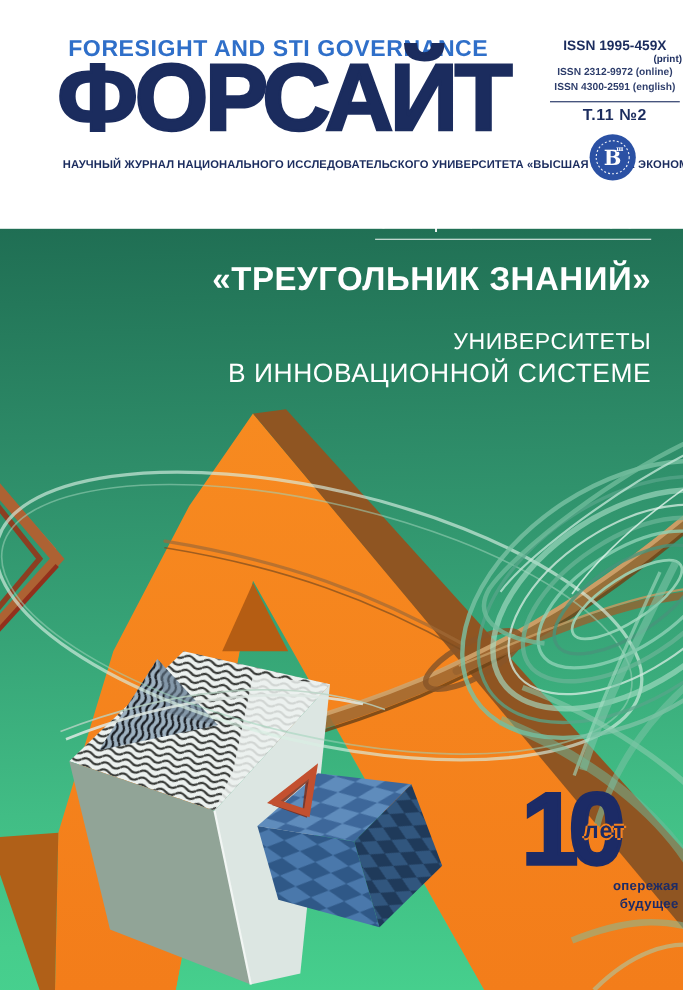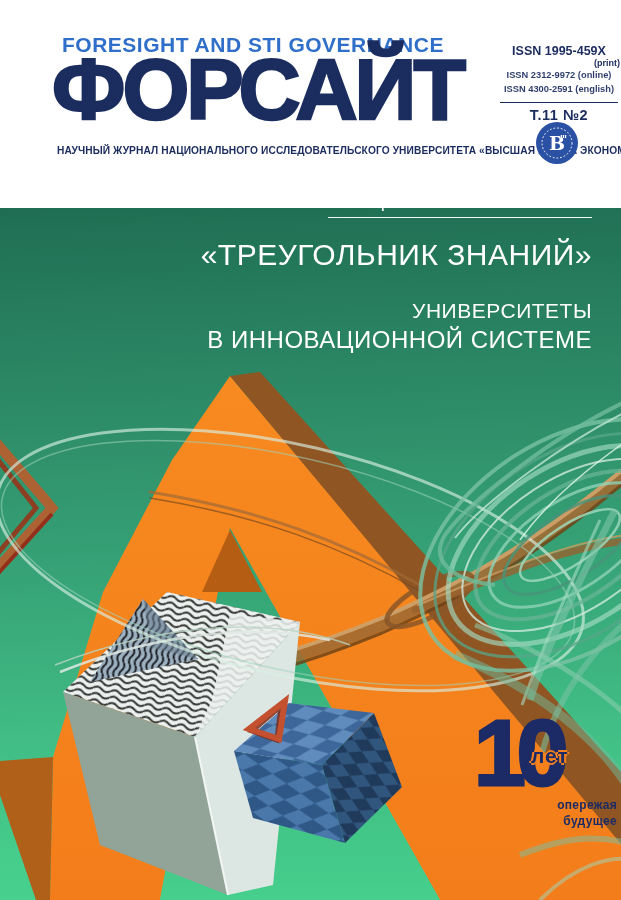--- a/index.html
+++ b/index.html
@@ -17,42 +17,42 @@
   .journal-title{
     position:absolute;left:52px;top:46px;
     font-size:86px;font-weight:bold;color:#1b2c5e;letter-spacing:-3px;line-height:1;
     -webkit-text-stroke:2.5px #1b2c5e;white-space:nowrap;text-align:right;
   }
   .publisher{
     position:absolute;left:57px;top:145px;width:470px;
     font-size:10.2px;font-weight:bold;color:#1b2c5e;letter-spacing:.1px;white-space:nowrap;
   }
   .issn-block{
-    position:absolute;left:498px;top:44px;width:122px;text-align:center;color:#1b2c5e;
+    position:absolute;left:498px;top:34px;width:122px;text-align:center;color:#1b2c5e;
   }
   .issn-print{font-size:12.5px;font-weight:bold;line-height:1.15;}
   .issn-print-label{font-size:9px;font-weight:bold;line-height:1.2;text-align:right;}
   .issn-online,.issn-english{font-size:9.3px;font-weight:bold;opacity:.92;line-height:1.5;}
   .issn-rule{border:none;border-top:1.5px solid #1b2c5e;margin:5px 2px 3px 2px;}
   .issue-year{font-size:16px;font-weight:bold;letter-spacing:1px;line-height:1.4;}
   .issue-volume{font-size:14.5px;font-weight:bold;letter-spacing:.5px;line-height:1.3;}
   .hse-logo{position:absolute;left:534px;top:120px;width:46px;height:46px;}
   
   .cover-body{
     position:absolute;left:0;top:172px;width:621px;height:728px;
     background:linear-gradient(178deg,#1d6950 0%,#24785a 14%,#2e8d69 34%,#37a477 55%,#41bd85 76%,#46cd8c 92%,#47d18f 100%);
     z-index:1;
   }
   .art{position:absolute;left:0;top:0;width:621px;height:900px;z-index:2;pointer-events:none;}
   .cover-text{position:absolute;right:29px;top:190px;text-align:right;color:#fff;z-index:6;}
   .special-issue{
     display:inline-block;font-size:18.5px;letter-spacing:1.2px;
     padding-bottom:5px;border-bottom:1.5px solid rgba(255,255,255,.95);white-space:nowrap;
   }
-  .cover-title{margin-top:20px;font-size:30px;font-weight:normal;letter-spacing:.5px;white-space:nowrap;}
+  .cover-title{margin-top:20px;font-size:30px;font-weight:bold;letter-spacing:.5px;white-space:nowrap;}
   .cover-sub1{margin-top:26px;font-size:21px;letter-spacing:.5px;line-height:1.2;}
   .cover-sub2{margin-top:3px;font-size:24px;letter-spacing:.5px;line-height:1.2;}
   
   .anniv{position:absolute;left:474px;top:707px;width:140px;color:#1c2b66;z-index:6;}
   .anniv-number{
     font-size:93px;font-weight:bold;line-height:1;letter-spacing:-9px;
     -webkit-text-stroke:3px #1c2b66;
   }
   .anniv-unit{
     position:absolute;left:57px;top:37px;font-size:21px;font-weight:bold;letter-spacing:1px;
@@ -202,21 +202,21 @@
       <text x="23" y="30" text-anchor="middle" font-family="DejaVu Serif, serif" font-size="19" font-weight="bold" fill="#ffffff">В</text>
       <rect x="26.5" y="13.5" width="6" height="4.5" fill="#2b51a4"></rect>
       <text x="29.5" y="17.5" text-anchor="middle" font-family="DejaVu Serif, serif" font-size="6" font-weight="bold" fill="#ffffff">ш</text>
     </svg>
   </div>
 
   <div class="cover-body"></div>
 
   <div class="cover-text">
     <div>
-      <span class="special-issue">СПЕЦИАЛЬНЫЙ ФОРСАЙТ</span>
+      <span class="special-issue">СПЕЦИАЛЬНЫЙ ВЫПУСК</span>
     </div>
     <div class="cover-title">«ТРЕУГОЛЬНИК ЗНАНИЙ»</div>
     <div class="cover-sub1">УНИВЕРСИТЕТЫ</div>
     <div class="cover-sub2">В ИННОВАЦИОННОЙ СИСТЕМЕ</div>
   </div>
 
   <div class="anniv">
     <div class="anniv-number">10</div>
     <div class="anniv-unit">лет</div>
     <div class="anniv-slogan">

